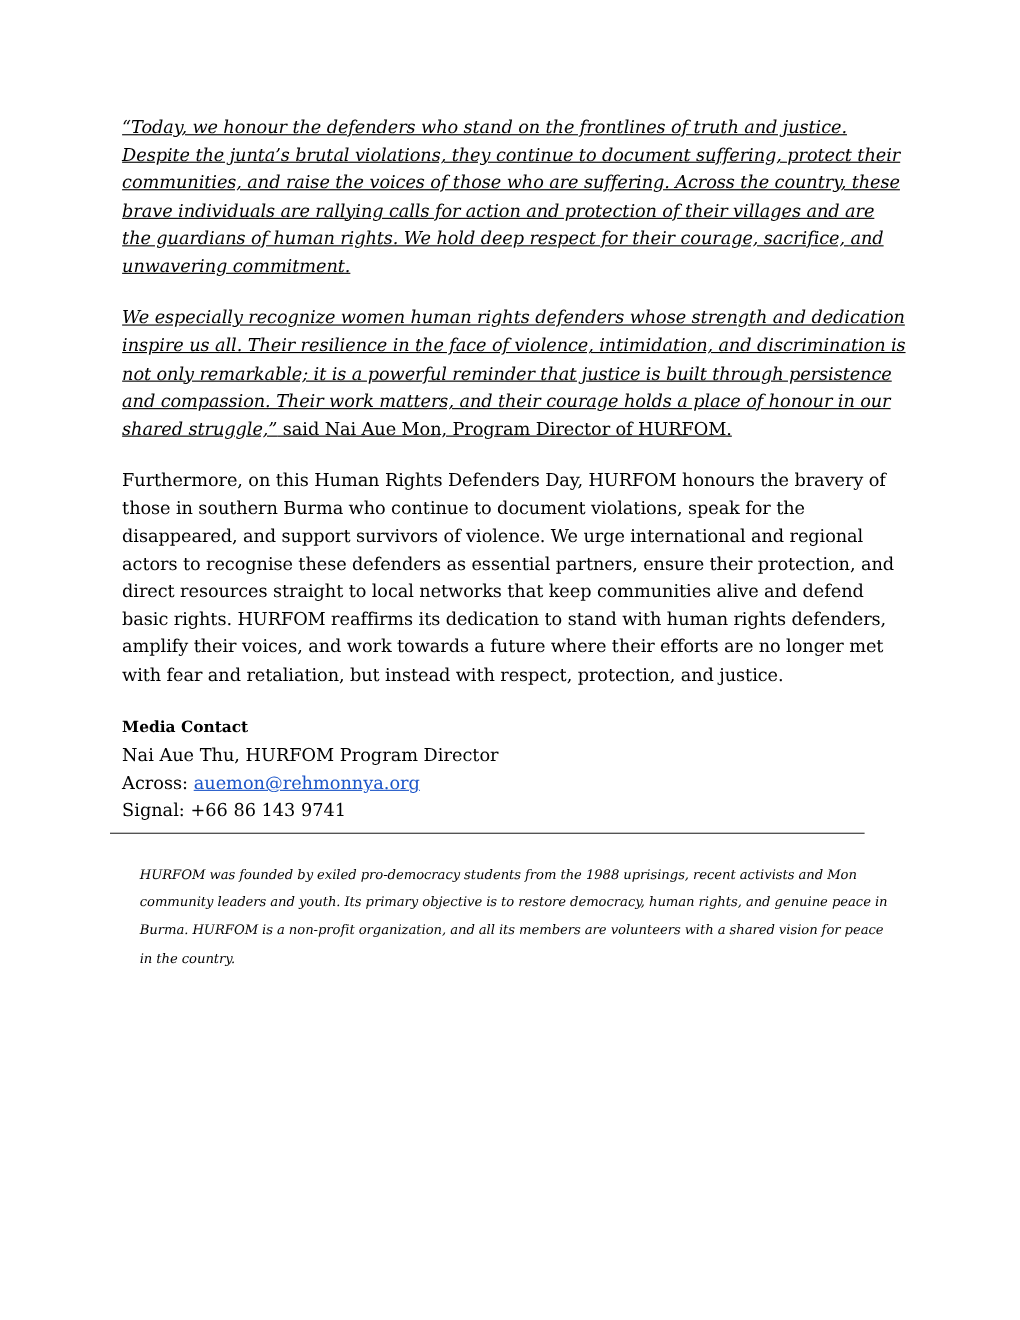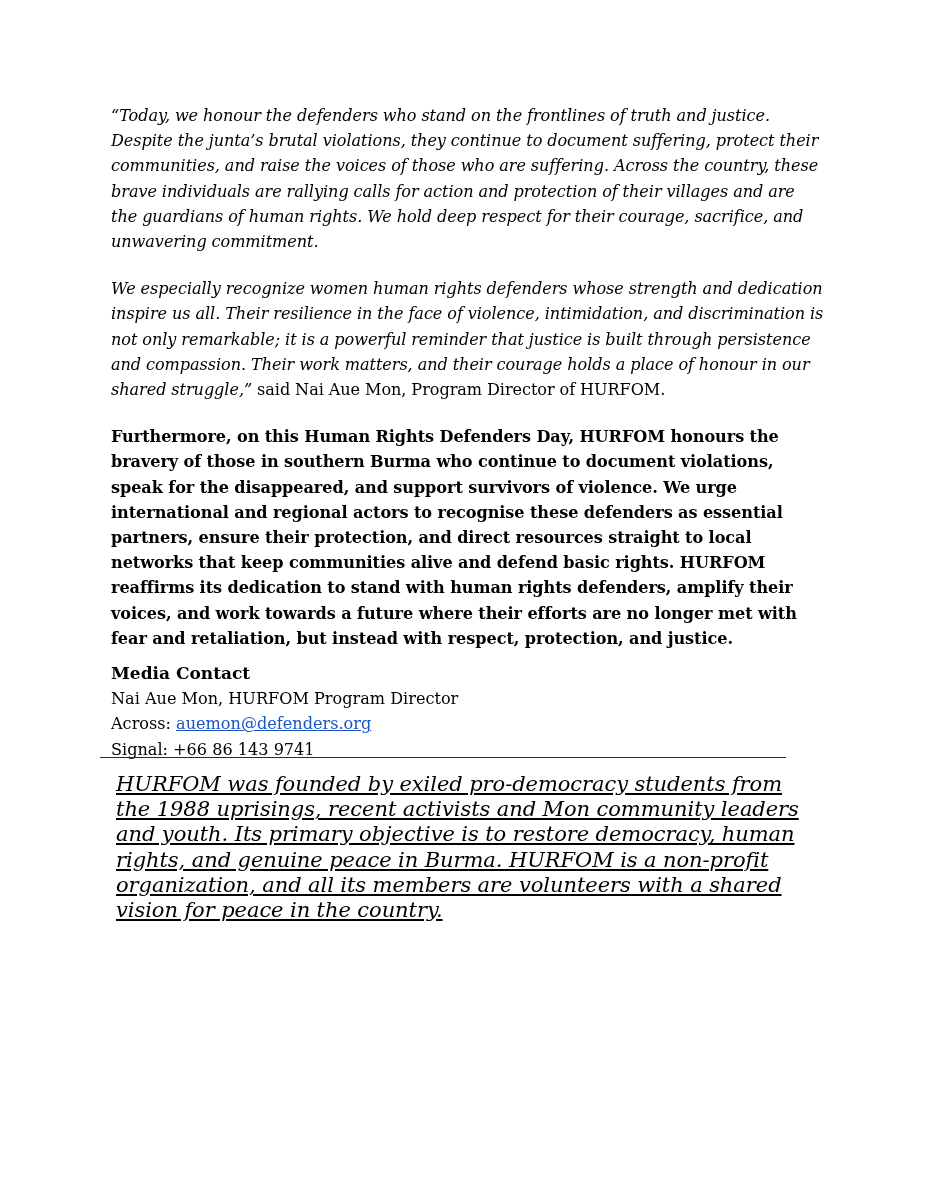--- a/index.html
+++ b/index.html
@@ -32,34 +32,34 @@
   p {
     margin: 0 0 22px 0;
     font-size: 16.1px;
     line-height: 25.2px;
     text-align: left;
     letter-spacing: -0.06px;
     word-spacing: -0.1px;
   }
   p.quote {
     font-style: italic;
+    text-decoration: underline;
   }
   p.quote .roman {
     font-style: normal;
   }
   p.body-para {
     font-style: normal;
-    margin-bottom: 10px;
-    font-weight: bold;
+    margin-bottom: 23px;
   }
   .contact-block {
     margin-top: 0;
   }
   .contact-heading {
-    font-size: 17px;
+    font-size: 14px;
     line-height: 25.2px;
     font-weight: bold;
     font-style: normal;
     margin: 0;
   }
   .contact-line {
     font-size: 16.1px;
     line-height: 25.2px;
     font-style: normal;
     margin: 0;
@@ -84,43 +84,42 @@
     margin: 0;
   }
   .footer {
     position: absolute;
     left: 111px;
     top: 767px;
     width: 714px;
   }
   .footer p {
     font-style: italic;
-    font-size: 21px;
+    font-size: 12px;
     line-height: 25.2px;
-    margin: 5px;
-    text-decoration: underline;
+    margin: 16px;
   }
 </style>
 </head>
 <body>
 
 <div class="page">
 
   <div class="content">
 
     <p class="quote">“Today, we honour the defenders who stand on the frontlines of truth and justice. Despite the junta’s brutal violations, they continue to document suffering, protect their communities, and raise the voices of those who are suffering. Across the country, these brave individuals are rallying calls for action and protection of their villages and are the guardians of human rights. We hold deep respect for their courage, sacrifice, and unwavering commitment.</p>
 
     <p class="quote"><span>We especially recognize women human rights defenders whose strength and dedication inspire us all. Their resilience in the face of violence, intimidation, and discrimination is not only remarkable; it is a powerful reminder that justice is built through persistence and compassion. Their work matters, and their courage holds a place of honour in our shared struggle,”</span><span class="roman"> said Nai Aue Mon, Program Director of HURFOM.</span></p>
 
     <p class="body-para">Furthermore, on this Human Rights Defenders Day, HURFOM honours the bravery of those in southern Burma who continue to document violations, speak for the disappeared, and support survivors of violence. We urge international and regional actors to recognise these defenders as essential partners, ensure their protection, and direct resources straight to local networks that keep communities alive and defend basic rights. HURFOM reaffirms its dedication to stand with human rights defenders, amplify their voices, and work towards a future where their efforts are no longer met with fear and retaliation, but instead with respect, protection, and justice.</p>
 
     <div class="contact-block">
       <div class="contact-heading">Media Contact</div>
-      <div class="contact-line">Nai Aue Mon, HURFOM Program Director</div>
-      <div class="contact-line"><span>Across: </span><a class="email-link" href="#">auemon@defenders.org</a></div>
+      <div class="contact-line">Nai Aue Thu, HURFOM Program Director</div>
+      <div class="contact-line"><span>Across: </span><a class="email-link" href="#">auemon@rehmonnya.org</a></div>
       <div class="contact-line">Signal: +66 86 143 9741</div>
     </div>
 
   </div>
 
   <div class="rule-wrap">
     <hr class="rule">
   </div>
 
   <div class="footer">

